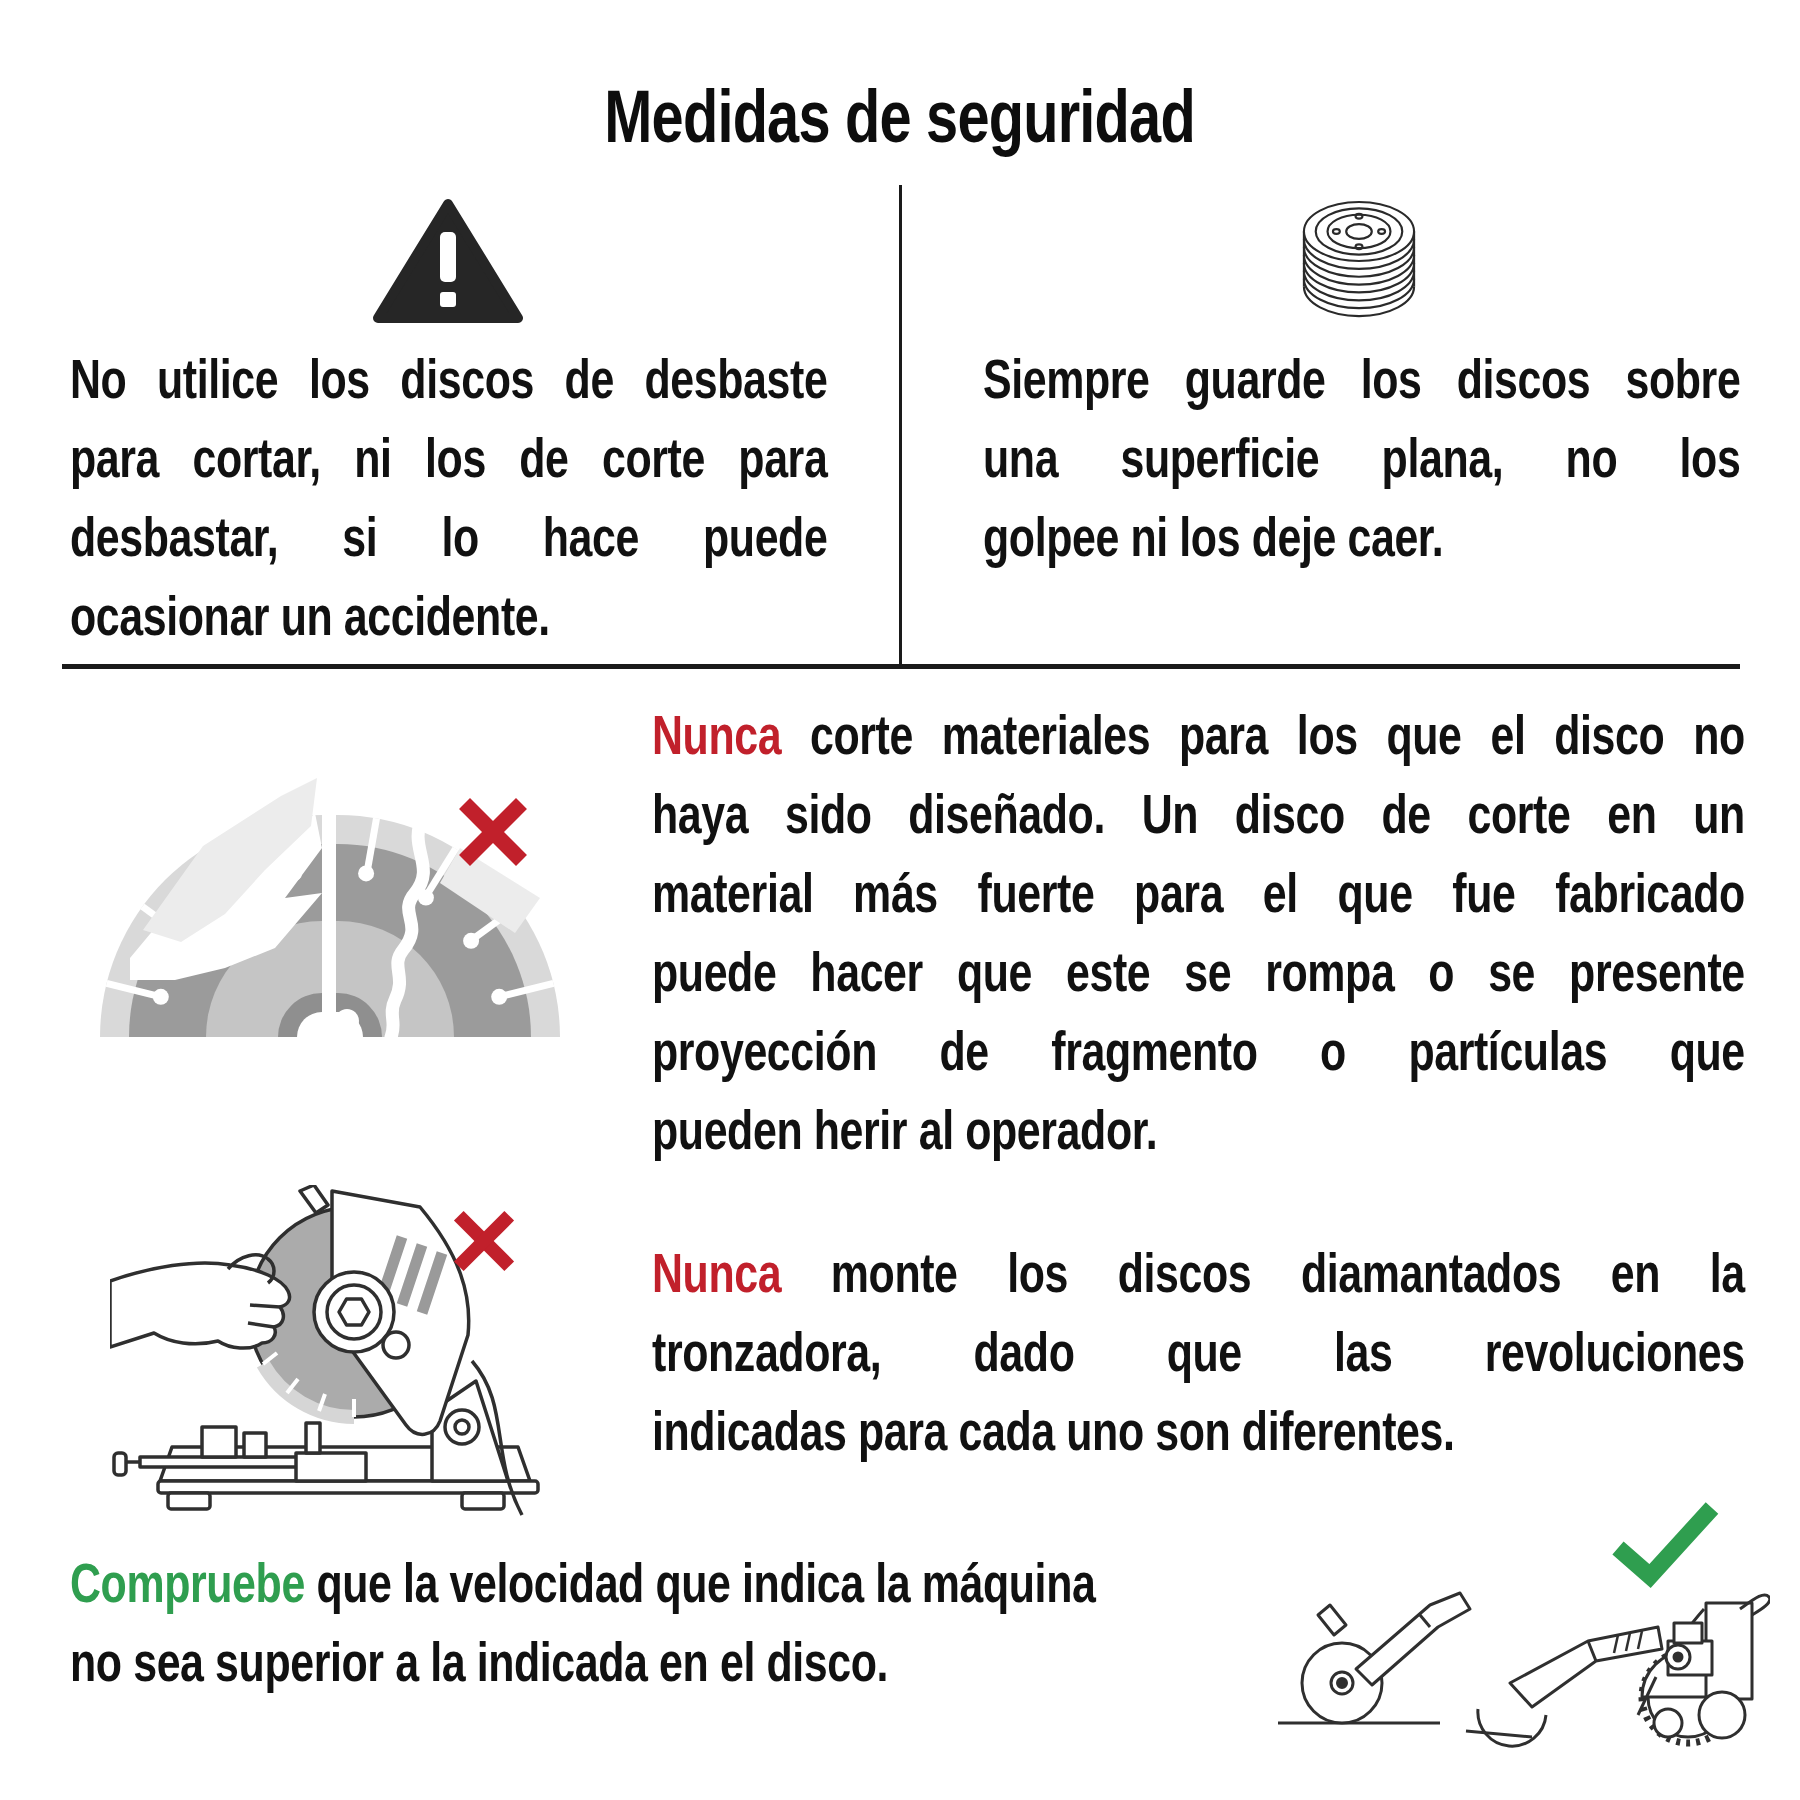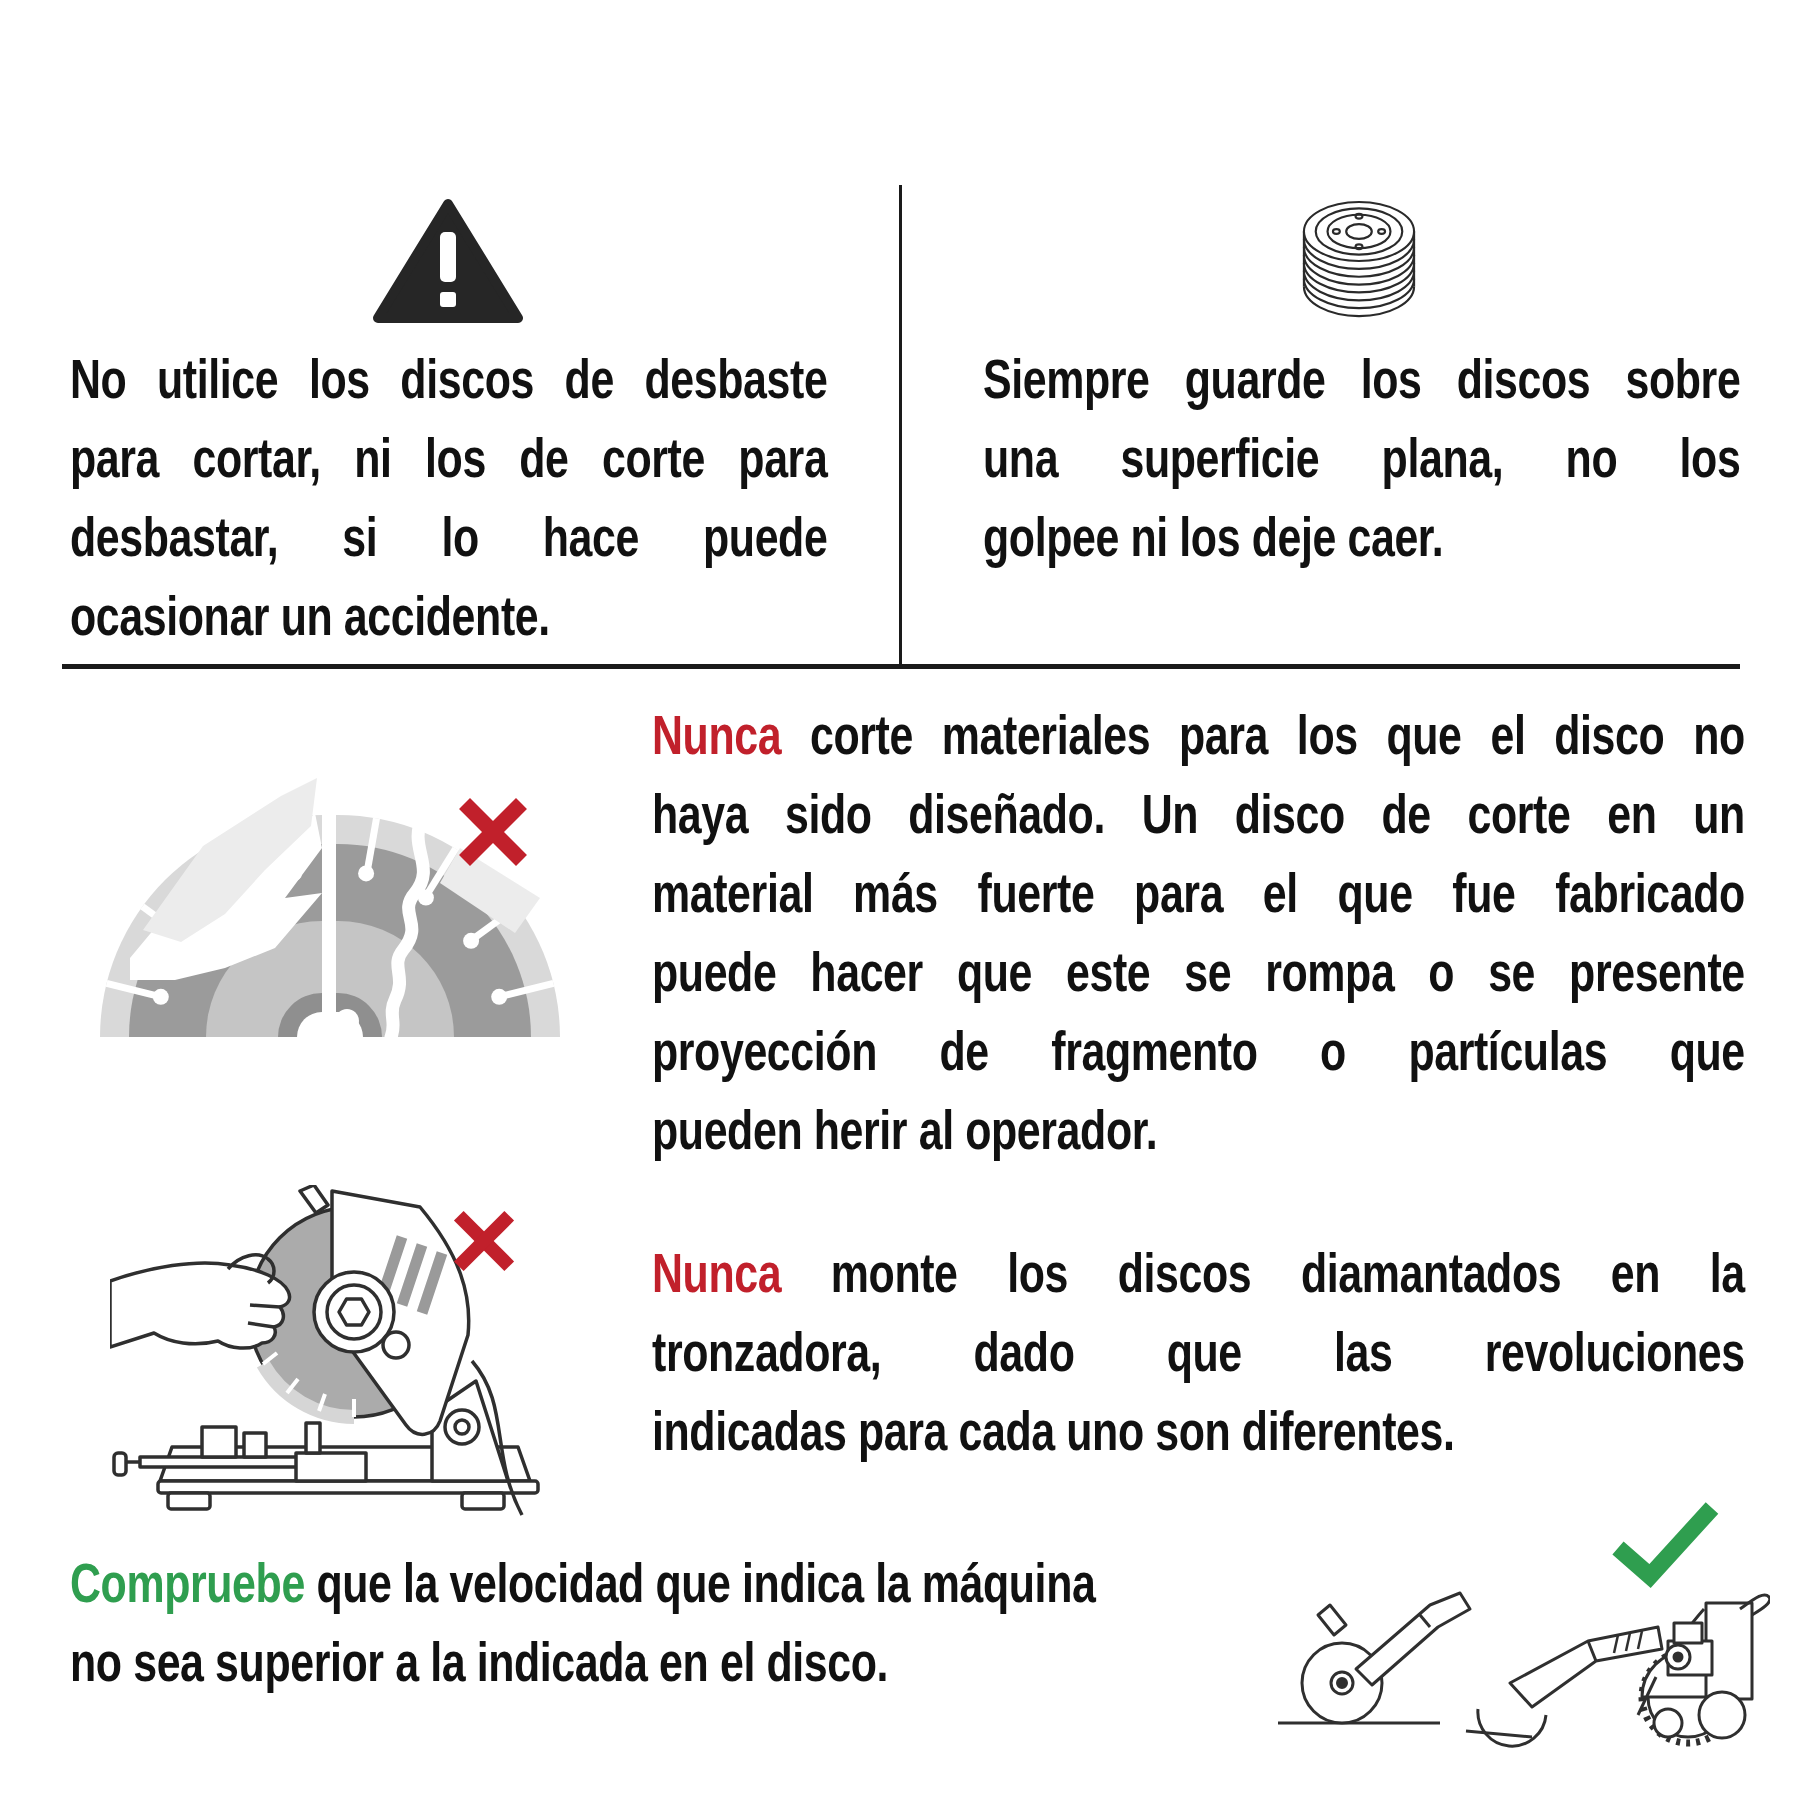--- a/index.html
+++ b/index.html
@@ -17,20 +17,23 @@
   .vdiv{position:absolute;left:899px;top:185px;width:3px;height:483px;background:#1a1a1a;}
   .hdiv{position:absolute;left:62px;top:664px;width:1678px;height:5px;background:#1a1a1a;}
   .abs{position:absolute;}
   svg{display:block;}
 </style>
 </head>
 <body>
 
 <div class="page">
 
+  <div class="title-wrap">
+    <span class="title-inner">Medidas de seguridad</span>
+  </div>
 
   <div class="vdiv"></div>
   <div class="hdiv"></div>
 
   <svg class="abs" style="left:372px;top:196px;" width="152" height="130" viewBox="0 0 152 130">
     <polygon points="76,8 146,122 6,122" fill="#262626" stroke="#262626" stroke-width="10" stroke-linejoin="round"></polygon>
     <rect x="68" y="36" width="16" height="50" rx="5" fill="#ffffff"></rect>
     <rect x="68" y="96" width="16" height="15" rx="3" fill="#ffffff"></rect>
   </svg>
 

